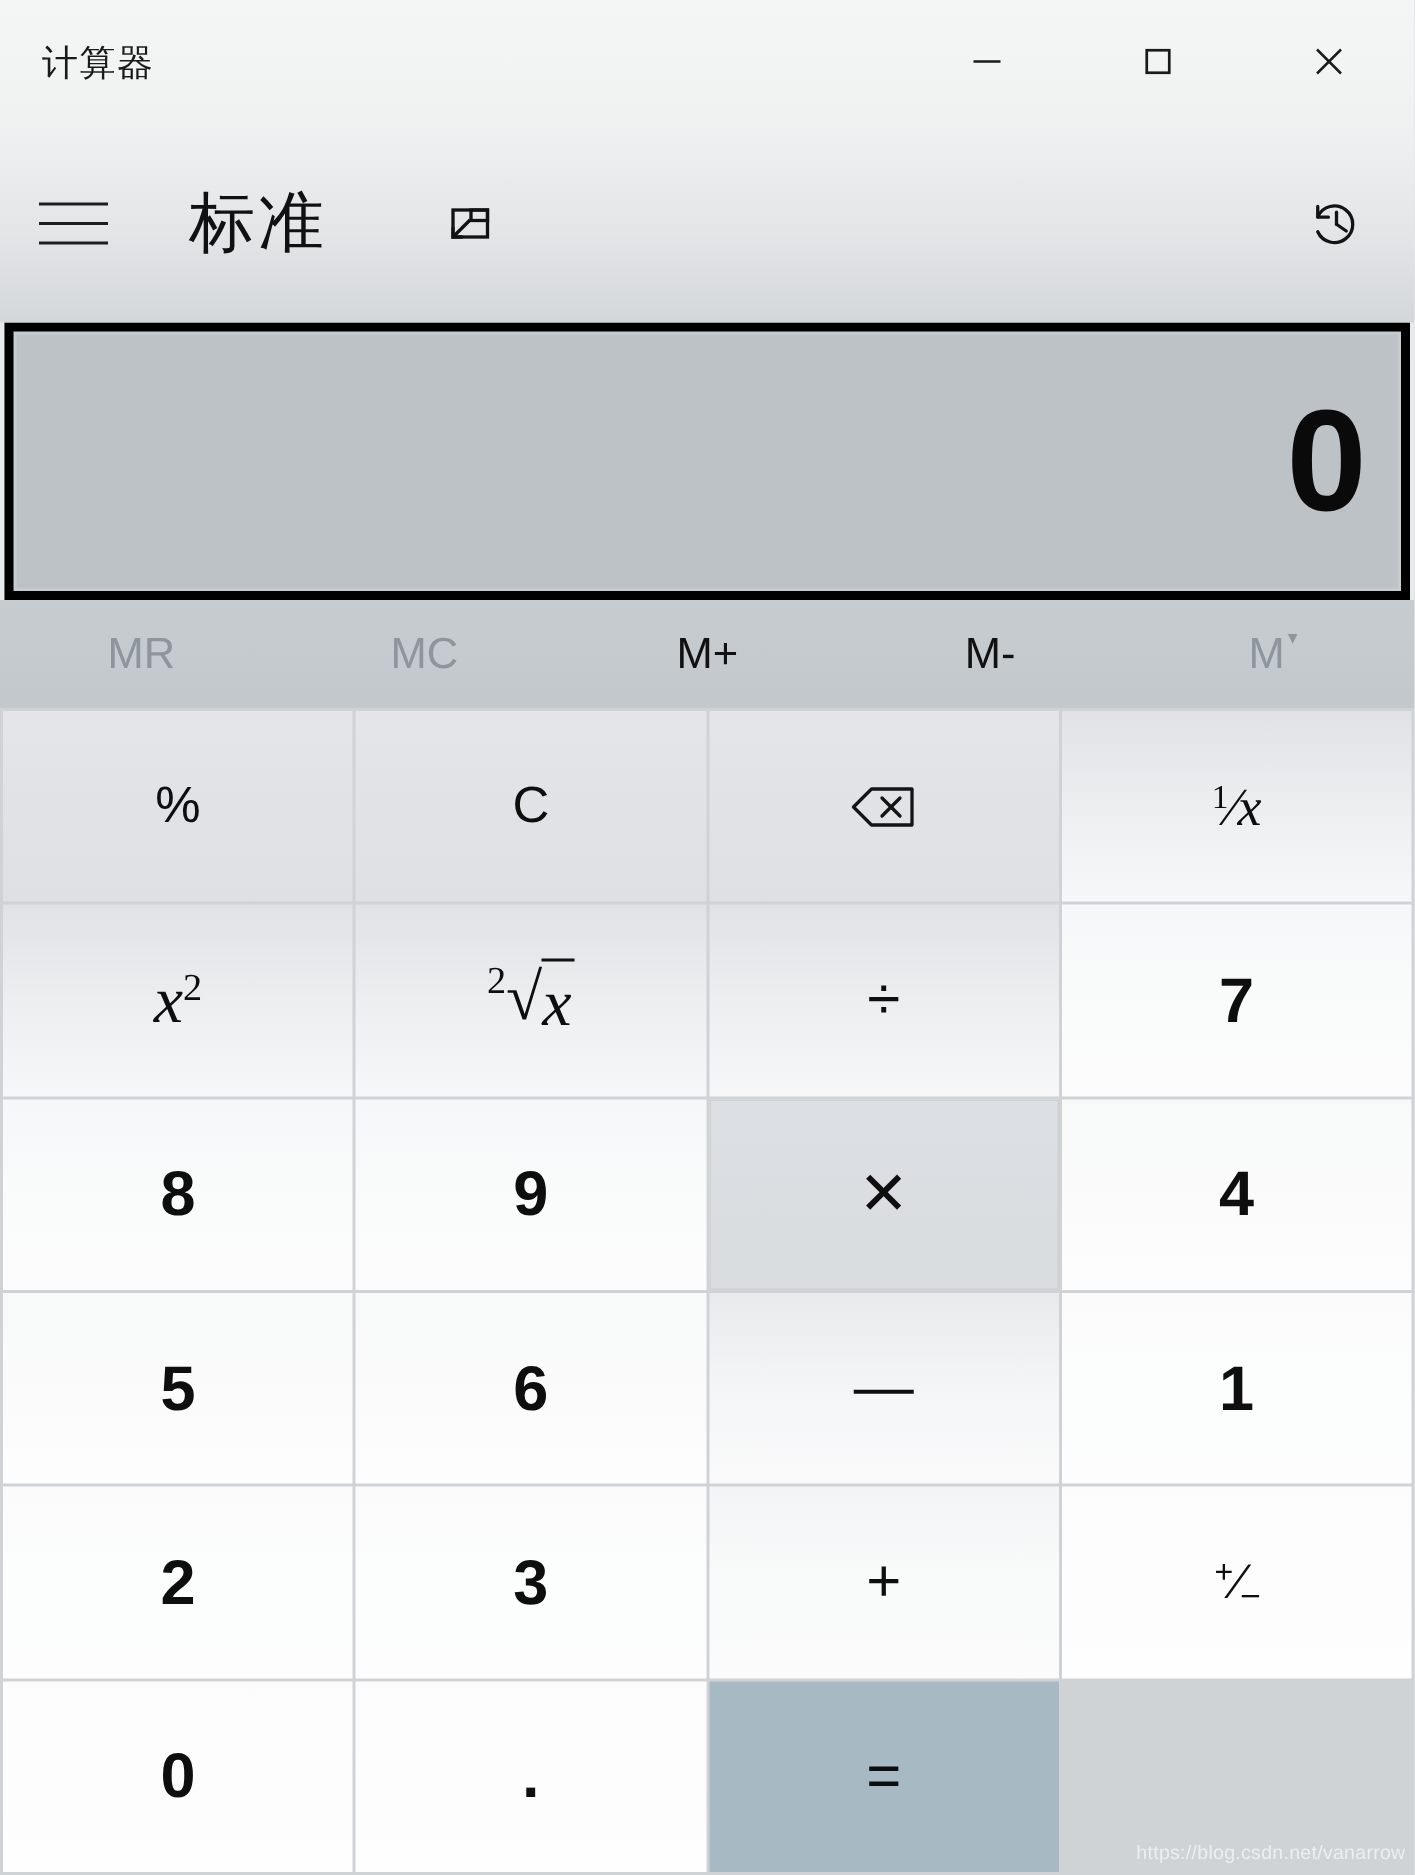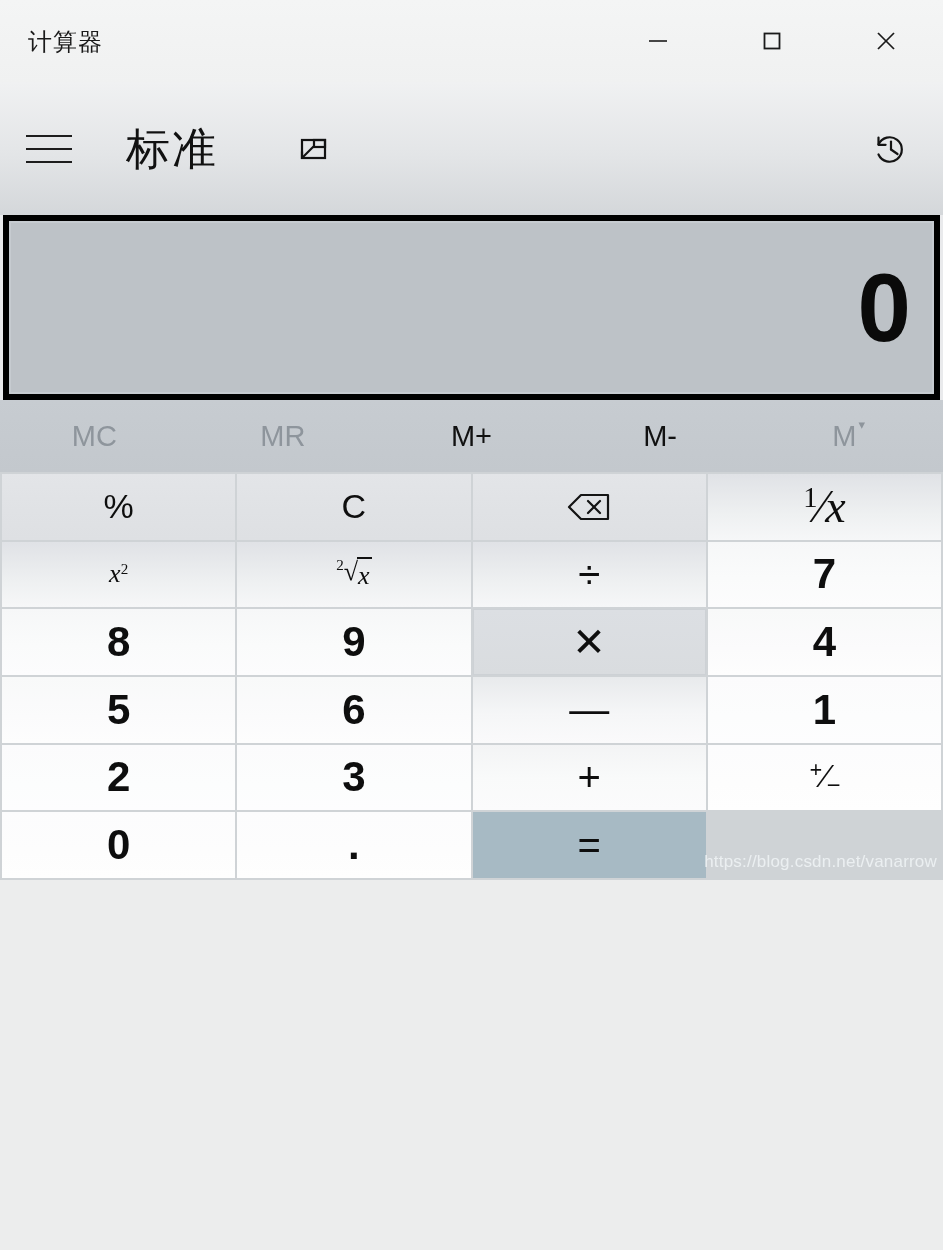--- a/index.html
+++ b/index.html
@@ -12,21 +12,21 @@
 
   body {
     font-family: "Liberation Sans", "DejaVu Sans", sans-serif;
     background: #eceded;
     -webkit-font-smoothing: antialiased;
   }
 
   .app {
     position: relative;
     width: 943px;
-    height: 880px;
+    height: 1250px;
     display: flex;
     flex-direction: column;
     background: linear-gradient(180deg, #f2f3f3 0%, #eceeef 45%, #e5e7e9 100%);
   }
 
   
   .titlebar {
     position: relative;
     height: 82px;
     flex: 0 0 82px;
@@ -232,44 +232,44 @@
   .key.equals {
     background: #a7bac4;
     font-size: 40px;
   }
   .key.sym { font-size: 40px; font-weight: 400; }
 
   
   .math-i { font-family: "Liberation Serif", "DejaVu Serif", serif; font-style: italic; }
   .frac {
     font-family: "Liberation Serif", "DejaVu Serif", serif;
-    font-size: 46px;
+    font-size: 36px;
   }
   .frac .sup { font-size: 0.62em; vertical-align: 0.52em; font-style: normal; }
-  .sq { font-family: "Liberation Serif", "DejaVu Serif", serif; font-size: 26px; }
+  .sq { font-family: "Liberation Serif", "DejaVu Serif", serif; font-size: 44px; }
   .sq .sup { font-size: 0.58em; vertical-align: 0.55em; font-style: normal; }
   .pm {
     font-family: "Liberation Serif", "DejaVu Serif", serif;
     font-size: 34px;
   }
   .pm .sup { font-size: 0.66em; vertical-align: 0.45em; }
   .pm .sub { font-size: 0.66em; vertical-align: -0.18em; }
   .sqrt-wrap { display: inline-flex; align-items: flex-start; }
   .radicand {
     border-top: 2px solid #111;
     padding: 2px 2px 0 1px;
     margin-left: -1px;
   }
 
   
   .watermark {
     position: absolute;
     right: 6px;
     bottom: 8px;
-    font-size: 17px;
+    font-size: 13px;
     color: #eef2f4;
     opacity: 0.92;
     letter-spacing: 0.2px;
     white-space: nowrap;
     pointer-events: none;
   }
 </style>
 </head>
 <body>
 
@@ -327,24 +327,24 @@
   </div>
 
   <div class="display-wrap">
     <div class="display-focus">
       <div class="display-value">0</div>
     </div>
   </div>
 
   <div class="memrow">
     <div class="memkey disabled">
+        <span>MR</span>
+      </div>
+    <div class="memkey disabled">
         <span>MC</span>
-      </div>
-    <div class="memkey disabled">
-        <span>MR</span>
       </div>
     <div class="memkey">
         <span>M+</span>
       </div>
     <div class="memkey">
         <span>M-</span>
       </div>
     <div class="memkey disabled">
       <span>M</span>
       <span class="chev">▾</span>

